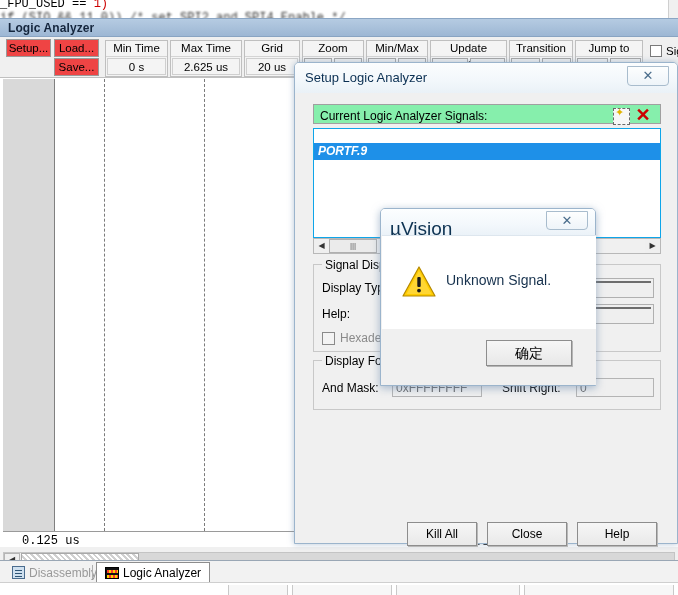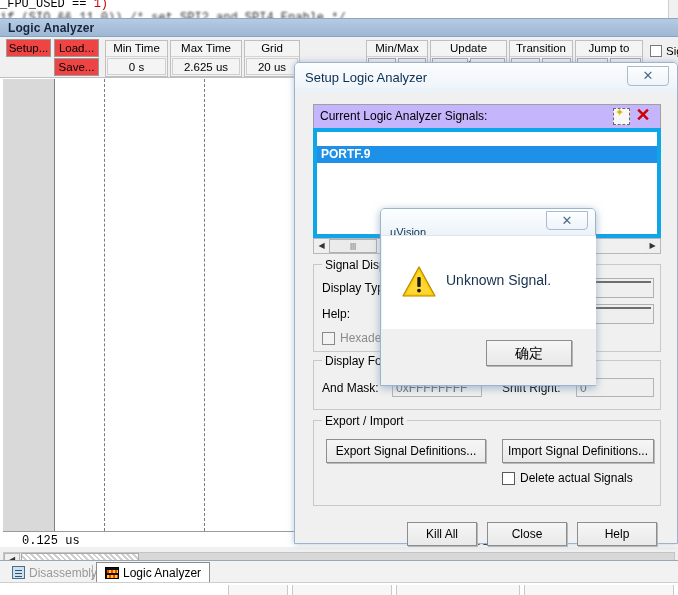--- a/index.html
+++ b/index.html
@@ -215,41 +215,41 @@
     position: absolute; right: 8px; top: 3px; width: 42px; height: 20px;
     border: 1px solid #a8bccd; border-radius: 0 0 4px 4px;
     background: linear-gradient(180deg,#fdfefe,#eef4f9);
     color: #4a6d8c; font-size: 13px; text-align: center; line-height: 18px;
   }
   .dlg-body {
     position: absolute; left: 8px; top: 31px; right: 8px; bottom: 6px;
     background: #f0f0f0;
   }
   .sig-hdr {
-    position: absolute; left: 10px; top: 10px; width: 348px; height: 28px;
-    border: 1px solid #a0a0a0; background: #c4b5fd;
+    position: absolute; left: 10px; top: 10px; width: 348px; height: 20px;
+    border: 1px solid #a0a0a0; background: #86efac;
   }
   .sig-hdr-label {
     position: absolute; left: 6px; top: 4px; font-size: 12px; color: #000;
   }
   .ico-new {
     position: absolute; right: 30px; top: 3px; width: 17px; height: 17px;
     border: 1px dashed #6a6a6a; background: #f7f7f7;
   }
   .ico-new:after{
     content:"✦"; position:absolute; left:1px; top:-3px; font-size:11px; color:#e2b400;
   }
   .ico-del {
     position: absolute; right: 8px; top: 2px; width: 18px; height: 18px;
     color: #cc0000; font-size: 18px; font-weight: bold; line-height: 17px;
     text-align: center; font-family: "Liberation Sans", sans-serif;
   }
   .sig-list {
     position: absolute; left: 10px; top: 34px; width: 348px; height: 110px;
-    background: #ffffff; border: 4px solid #0ea5e9;
+    background: #ffffff; border: 1px solid #0ea5e9; font-style: italic;
   }
   .sig-item {
     position: absolute; left: 0; top: 14px; width: 100%; height: 17px;
     background: #1e90e8; color: #fff; font-weight: bold; font-size: 12px;
     line-height: 16px; padding-left: 4px;
   }
   .sig-scroll {
     position: absolute; left: 10px; top: 144px; width: 348px; height: 16px;
     background: #f0f0f0; border: 1px solid #b8b8b8;
     display: flex; align-items: center;
@@ -308,21 +308,21 @@
     background: #f0f0f0;
     border: 1px solid #9bb4cc; border-radius: 5px 5px 0 0;
     box-shadow: 0 2px 8px rgba(110,140,175,.6);
   }
   .modal-titlebar {
     position: absolute; left: 0; top: 0; width: 100%; height: 26px;
     background: linear-gradient(180deg,#fcfeff 0%, #f3f8fc 60%, #ebf2f8 100%);
     border-radius: 4px 4px 0 0;
   }
   .modal-title {
-    position: absolute; left: 9px; top: 17px; font-size: 11px; color: #0d3252;
+    position: absolute; left: 9px; top: 9px; font-size: 19px; color: #0d3252;
   }
   .modal-close {
     position: absolute; right: 7px; top: 2px; width: 42px; height: 19px;
     border: 1px solid #a8bccd; border-radius: 0 0 4px 4px;
     background: linear-gradient(180deg,#fdfefe,#eef4f9);
     color: #4a6d8c; font-size: 13px; text-align: center; line-height: 17px;
   }
   .modal-content {
     position: absolute; left: 1px; top: 26px; width: 214px; height: 94px;
     background: #ffffff; border-top: 1px solid #dde6ee;
@@ -379,20 +379,27 @@
       <div class="tb-group" style="left:170px; width:72px;">
         <span class="tb-lbl">Max Time</span>
         <div class="tb-field">2.625 us</div>
       </div>
 
       <div class="tb-group" style="left:244px; width:56px;">
         <span class="tb-lbl">Grid</span>
         <div class="tb-field">20 us</div>
       </div>
 
+      <div class="tb-group" style="left:302px; width:62px;">
+        <span class="tb-lbl">Zoom</span>
+        <div class="tb-row">
+          <div class="tb-btn">In</div>
+          <div class="tb-btn">Out</div>
+        </div>
+      </div>
 
       <div class="tb-group" style="left:366px; width:62px;">
         <span class="tb-lbl">Min/Max</span>
         <div class="tb-row">
           <div class="tb-btn">Auto</div>
           <div class="tb-btn">Undo</div>
         </div>
       </div>
 
       <div class="tb-group" style="left:430px; width:77px;">
@@ -506,29 +513,20 @@
       </div>
 
       <div class="grp" style="left:10px; top:266px; width:348px; height:50px;">
         <span class="grp-legend">Display Formula</span>
         <span class="fld-label" style="left:8px; top:20px;">And Mask:</span>
         <div class="fld-box" style="left:78px; top:17px; width:90px;">0xFFFFFFFF</div>
         <span class="fld-label" style="left:188px; top:20px;">Shift Right:</span>
         <div class="fld-box" style="left:262px; top:17px; width:78px;">0</div>
       </div>
 
-      <div class="grp" style="left:10px; top:326px; width:348px; height:86px;">
-        <span class="grp-legend">Export / Import</span>
-        <div class="dbtn" style="left:12px; top:18px; width:160px; height:24px; line-height:23px;">Export Signal Definitions...</div>
-        <div class="dbtn" style="left:188px; top:18px; width:152px; height:24px; line-height:23px;">Import Signal Definitions...</div>
-        <div class="dchk en" style="left:188px; top:50px;">
-          <span class="box"></span>
-          <span>Delete actual Signals</span>
-        </div>
-      </div>
 
       <div class="dbtn" style="left:184px; top:428px; width:80px; height:24px; line-height:23px;">Close</div>
       <div class="dbtn" style="left:104px; top:428px; width:70px; height:24px; line-height:23px;">Kill All</div>
       <div class="dbtn" style="left:274px; top:428px; width:80px; height:24px; line-height:23px;">Help</div>
     </div>
   </div>
 
   <div class="modal">
     <div class="modal-titlebar">
       <div class="modal-title">µVision</div>

